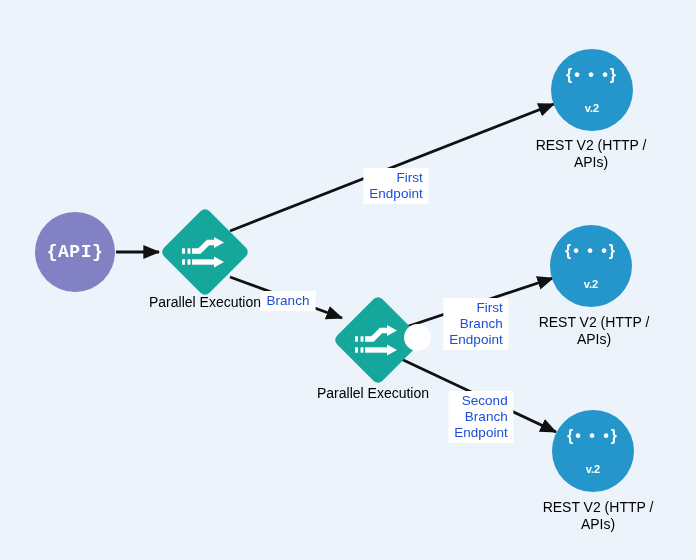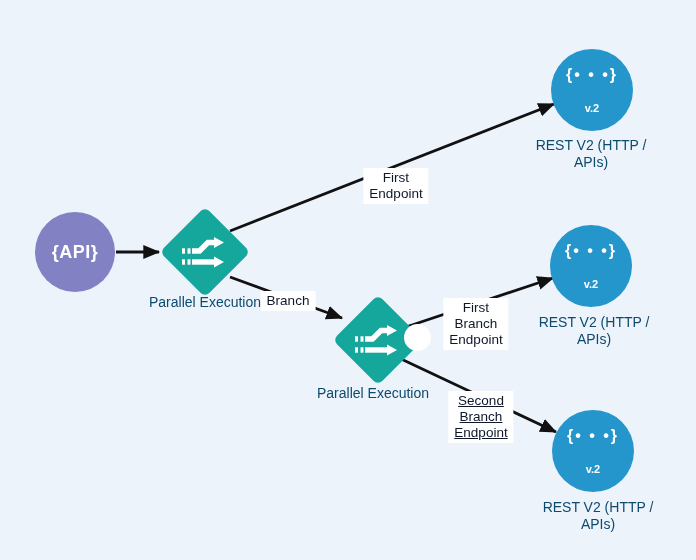--- a/index.html
+++ b/index.html
@@ -26,27 +26,27 @@
   .diamond-inner{
     position:absolute;inset:0;display:flex;align-items:center;justify-content:center;
     transform:rotate(-45deg);
   }
   .port{
     position:absolute;width:27px;height:27px;border-radius:50%;
     background:#ffffff;z-index:3;cursor:pointer;
   }
   .node-label{
     position:absolute;z-index:2;transform:translateX(-50%);
-    color:#0c4a6e;font-size:14px;line-height:16px;text-align:center;white-space:nowrap;
+    color:#000000;font-size:14px;line-height:16px;text-align:center;white-space:nowrap;
   }
   .rest-label{white-space:normal;width:160px;line-height:17px;}
   .edge-label{
     position:absolute;z-index:4;transform:translateX(-50%);
-    background:#ffffff;color:#0f172a;font-size:13.5px;line-height:16px;
-    text-align:center;padding:2px 6px;white-space:nowrap;
+    background:#ffffff;color:#1d4ed8;font-size:13.5px;line-height:16px;
+    text-align:right;padding:2px 6px;white-space:nowrap;
   }
   .edge-label span{display:block;}
 </style>
 </head>
 <body>
 
 <div id="canvas" style="background: rgb(237, 243, 251);">
 
   <svg id="edges">
     <defs>
@@ -54,21 +54,21 @@
         <path d="M0,0 L6,2.5 L0,5 Z" fill="#111111"></path>
       </marker>
     </defs>
     <line x1="116" y1="252" x2="159" y2="252" stroke-width="2.8" marker-end="url(#arrow)" stroke="#111111"></line>
     <line x1="230" y1="231" x2="554" y2="104" stroke-width="2.8" marker-end="url(#arrow)" stroke="#111111"></line>
     <line x1="230" y1="277" x2="342" y2="318" stroke-width="2.8" marker-end="url(#arrow)" stroke="#111111"></line>
     <line x1="406" y1="327" x2="553" y2="278" stroke-width="2.8" marker-end="url(#arrow)" stroke="#111111"></line>
     <line x1="399" y1="358" x2="556" y2="432" stroke-width="2.8" marker-end="url(#arrow)" stroke="#111111"></line>
   </svg>
 
-  <div class="circle-node api-node" style="left: 35px; top: 212px; background: rgb(129, 129, 196);">
+  <div class="circle-node api-node" style="left: 35px; top: 212px; background: rgb(129, 129, 196); font-family: Liberation Mono, monospace;">
     <span class="api-title">{API}</span>
   </div>
 
   <div class="diamond" style="left: 173px; top: 220px; background: rgb(21, 166, 156);">
     <div class="diamond-inner">
       <svg width="46" height="34" viewBox="0 0 46 34">
         <g fill="#ffffff">
           <rect x="0" y="13.3" width="3" height="5.4"></rect>
           <rect x="5.5" y="13.3" width="3" height="5.4"></rect>
           <rect x="0" y="24.3" width="3" height="5.4"></rect>
@@ -134,19 +134,19 @@
     <span>Endpoint</span>
   </div>
   <div class="edge-label" style="left: 288px; top: 291px; background: rgb(255, 255, 255);">
     <span>Branch</span>
   </div>
   <div class="edge-label" style="left: 476px; top: 298px; background: rgb(255, 255, 255);">
     <span>First</span>
     <span>Branch</span>
     <span>Endpoint</span>
   </div>
-  <div class="edge-label" style="left: 481px; top: 391px; background: rgb(255, 255, 255); text-decoration: underline;">
+  <div class="edge-label" style="left: 481px; top: 391px; background: rgb(255, 255, 255);">
     <span>Second</span>
     <span>Branch</span>
     <span>Endpoint</span>
   </div>
 
 </div>
 
 </body></html>

